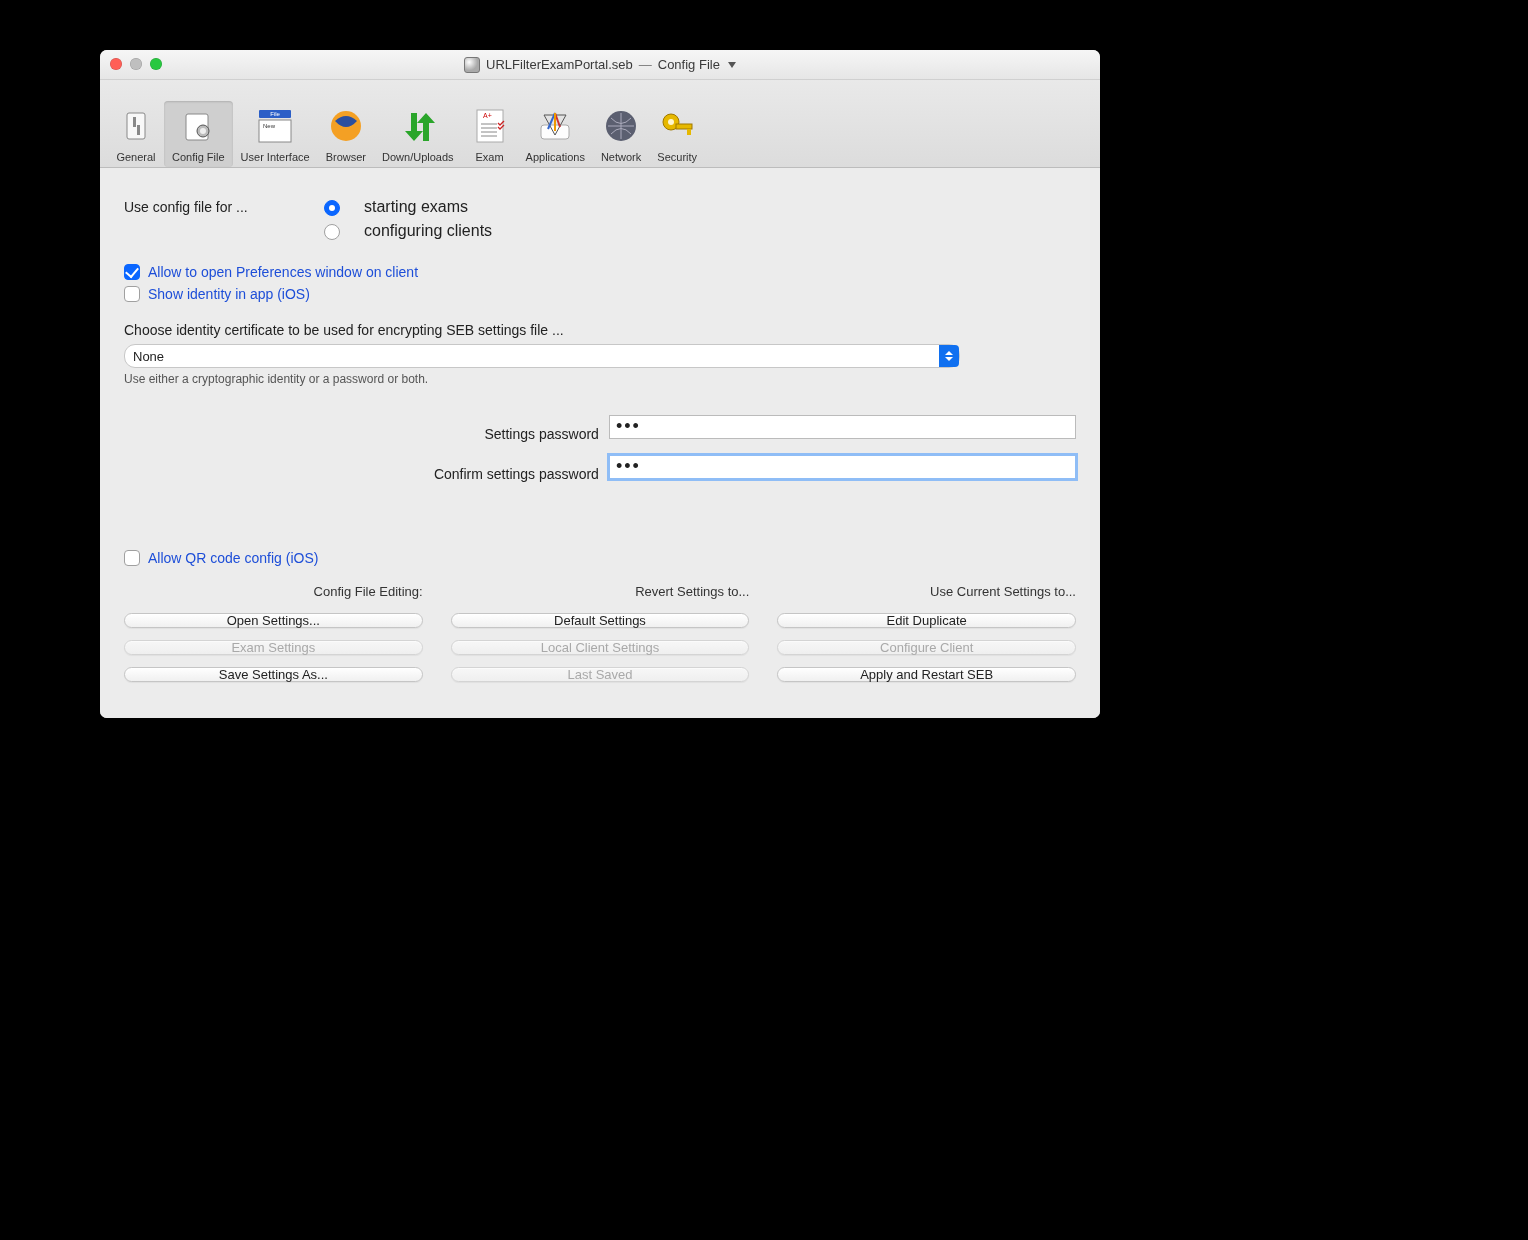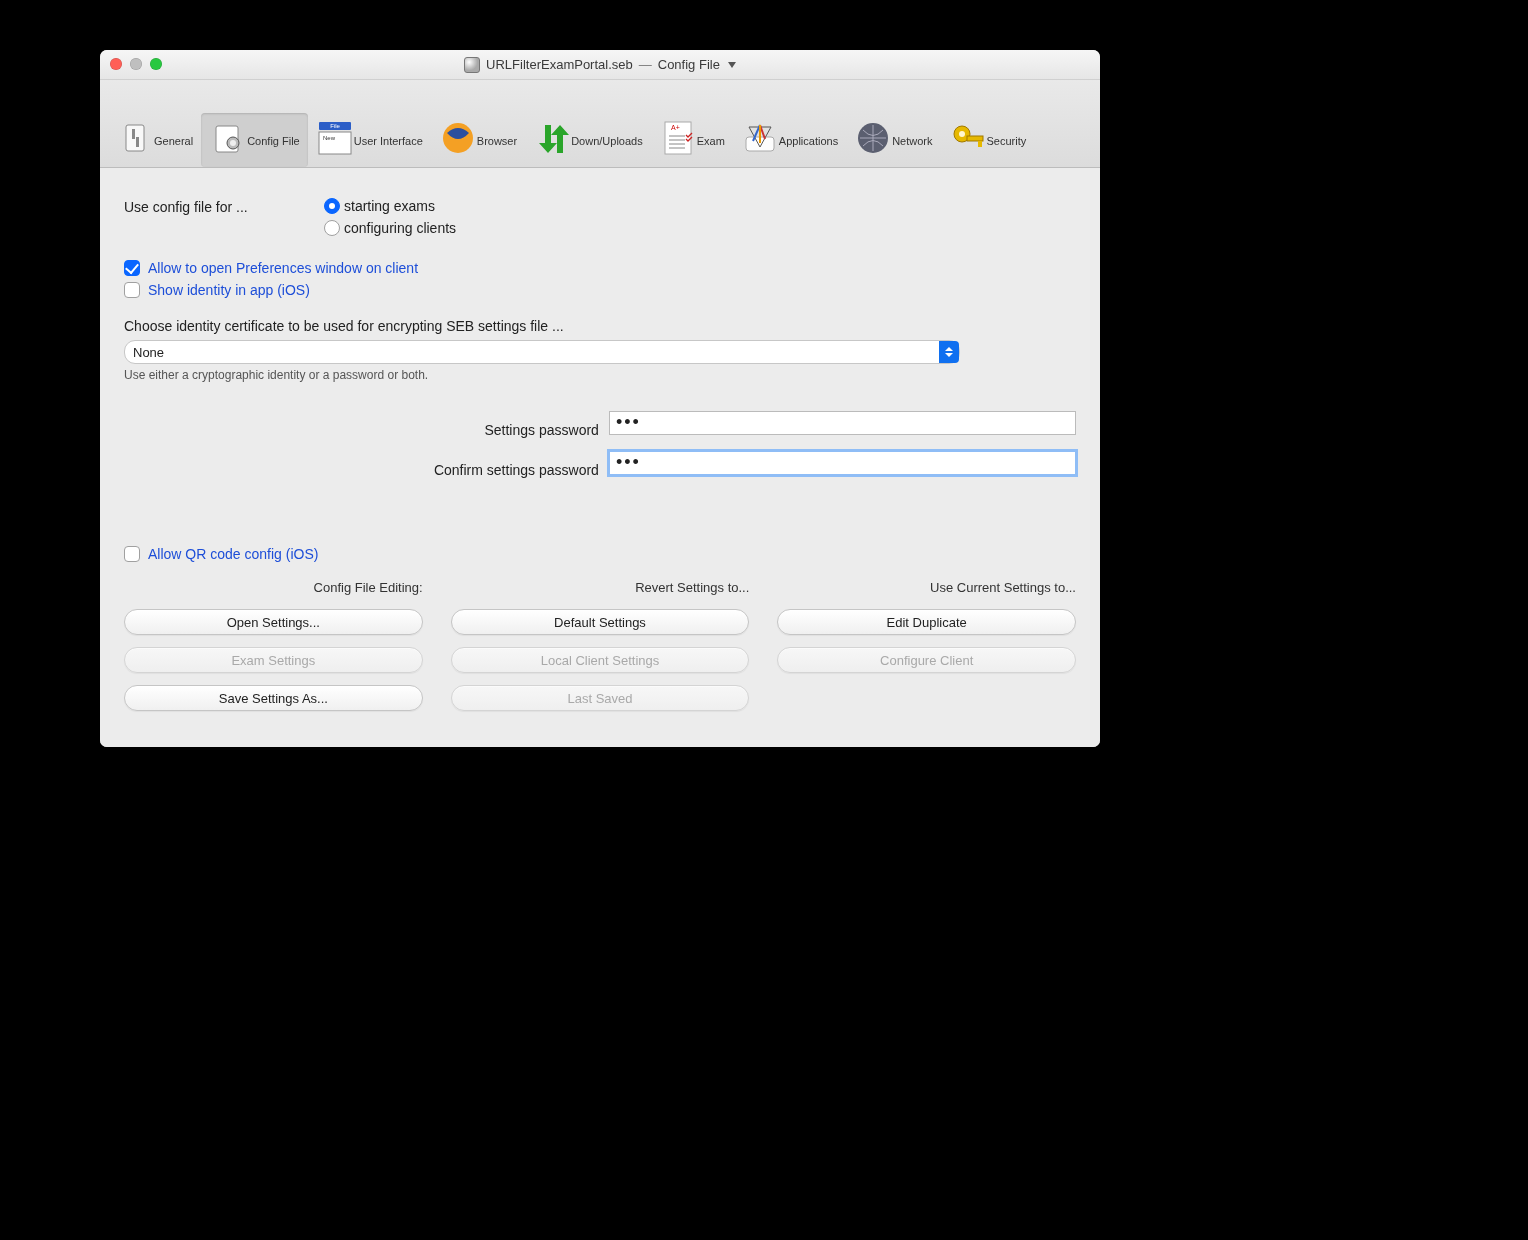--- a/index.html
+++ b/index.html
@@ -61,21 +61,21 @@
   
   .toolbar {
     height: 88px;
     background: linear-gradient(#e9e9e9,#dcdcdc);
     border-bottom: 1px solid #bcbcbc;
     display:flex;
     align-items:flex-end;
     padding: 0 8px;
   }
   .toolbar-item {
-    display:flex; flex-direction:row; align-items:center;
+    display:flex; flex-direction:column; align-items:center;
     padding: 6px 8px 4px 8px;
     min-width: 56px;
     border-radius:4px;
     cursor: default;
   }
   .toolbar-item.selected {
     background: #cfcfcf;
     box-shadow: inset 0 1px 2px rgba(0,0,0,0.15);
   }
   .toolbar-icon {
@@ -90,21 +90,21 @@
   .content {
     background:#ececec;
     padding: 30px 24px 36px 24px;
   }
   .row { display:flex; align-items:center; margin-bottom:4px; }
   .row-label { font-size:14px; color:#1d4ed8; }
 
   .use-config { display:flex; align-items:flex-start; margin-bottom:24px; }
   .use-config-label { width:200px; font-size:14px; padding-top:1px; }
   .radio-stack { display:flex; flex-direction:column; gap:6px; }
-  .radio-row { display:flex; align-items:center; gap:4px; font-size:14px; }
+  .radio-row { display:flex; align-items:flex-end; gap:24px; font-size:16px; }
 
   .mac-radio {
     width:16px; height:16px; border-radius:50%;
     border:1px solid #a0a0a0; background:#fff;
     position:relative; flex:0 0 auto;
   }
   .mac-radio.checked {
     border-color:#0a66ff; background:#0a66ff;
   }
   .mac-radio.checked::after {
@@ -176,21 +176,21 @@
   
   .btn-grid {
     display:grid;
     grid-template-columns: repeat(3, 1fr);
     column-gap: 28px;
     row-gap: 12px;
     margin-top: 16px;
   }
   .col-header { font-size:13px; color:#333; margin-bottom:2px;text-align:right; }
   .mac-button {
-    height:26px;
+    height:15px;
     border:1px solid #c5c5c5;
     border-radius:13px;
     background: linear-gradient(#ffffff,#f0f0f0);
     font-size:13px; color:#222;
     display:flex; align-items:center; justify-content:center;
     box-shadow: 0 1px 0 rgba(255,255,255,0.5) inset, 0 1px 1px rgba(0,0,0,0.05);
   }
   .mac-button.disabled {
     color:#a9a9a9;
     background: linear-gradient(#f7f7f7,#efefef);
@@ -371,16 +371,17 @@
       <div class="mac-button">Open Settings...</div>
       <div class="mac-button">Default Settings</div>
       <div class="mac-button">Edit Duplicate</div>
 
       <div class="mac-button disabled">Exam Settings</div>
       <div class="mac-button disabled">Local Client Settings</div>
       <div class="mac-button disabled">Configure Client</div>
 
       <div class="mac-button">Save Settings As...</div>
       <div class="mac-button disabled">Last Saved</div>
+      <div class="mac-button">Apply and Restart SEB</div>
     </div>
 
   </div>
 </div>
 
 </body></html>

